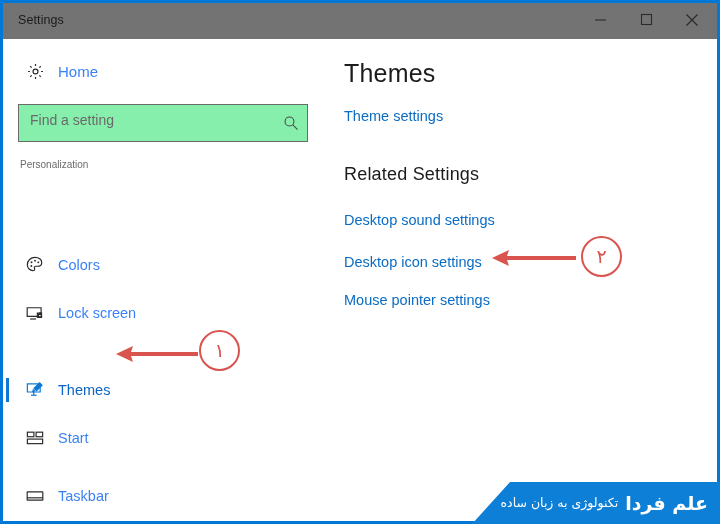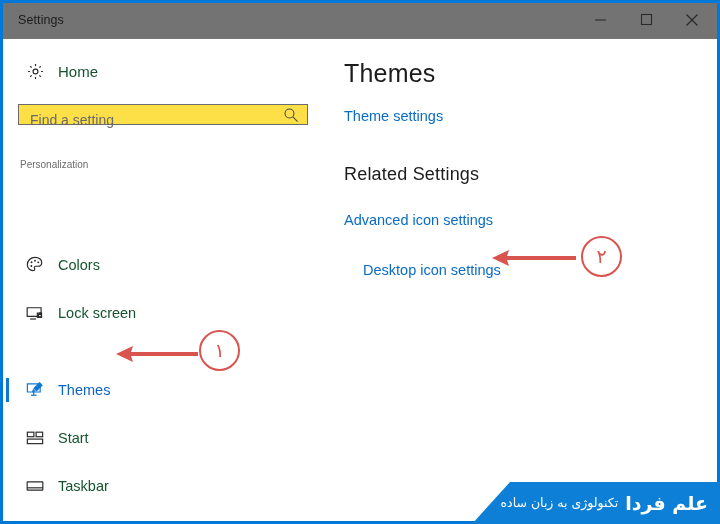--- a/index.html
+++ b/index.html
@@ -44,36 +44,36 @@
     display:flex;align-items:center;
   }
   .nav-ico{
     position:absolute;left:18px;top:50%;transform:translateY(-50%);
     width:22px;height:22px;display:flex;align-items:center;justify-content:center;
     color:#2a2a2a;
   }
   .nav-ico svg{display:block;}
   .nav-lbl{
     position:absolute;left:52px;top:50%;transform:translateY(-50%);
-    font-size:14.5px;color:#14532d;white-space:nowrap;
+    font-size:14.5px;color:#3b82f6;white-space:nowrap;
   }
   .nav-row.selected .nav-lbl{color:#0c63c6;}
   .nav-row.selected .nav-ico{color:#0c78d4;}
   .sel-bar{
     position:absolute;left:0px;top:8px;width:3px;height:24px;
     background:#0c78d4;
   }
 
   #home-row{top:12px;}
   #home-row .nav-lbl{font-size:15px;}
 
   #searchbox{
-    position:absolute;left:12px;top:65px;width:290px;height:21px;
+    position:absolute;left:12px;top:65px;width:290px;height:38px;
     box-sizing:border-box;
-    border:1px solid #6b6b6b;background:#fde047;
+    border:1px solid #6b6b6b;background:#86efac;
   }
   #search-input{
     position:absolute;left:11px;top:0;height:30px;line-height:30px;
     font-size:14px;color:#6a6a6a;
     font-family:"Liberation Sans","DejaVu Sans",sans-serif;
     border:0;outline:0;background:transparent;width:240px;padding:0;
   }
   #search-input::placeholder{color:#6a6a6a;opacity:1;}
   #search-icon{
     position:absolute;right:8px;top:50%;transform:translateY(-50%);
@@ -98,21 +98,21 @@
     position:absolute;left:16px;
     font-size:14.5px;color:#0a6cc4;white-space:nowrap;
     text-decoration:none;
   }
   #link-theme-settings{top:69px;}
   #related-title{
     position:absolute;left:16px;top:125px;
     font-size:18px;font-weight:400;color:#1c1c1c;letter-spacing:.2px;
   }
   #link-advanced-sound{top:173px;}
-  #link-desktop-icon{top:223px;margin-left:19px;}
+  #link-desktop-icon{top:215px;}
   #link-mouse-pointer{top:253px;}
 
   
   .anno-arrow{position:absolute;}
   .anno-circle{
     position:absolute;width:41px;height:41px;box-sizing:border-box;
     border:2.2px solid #d9534f;border-radius:50%;
     display:flex;align-items:center;justify-content:center;
     color:#d9534f;font-size:19px;line-height:1;
     font-family:"DejaVu Sans",sans-serif;
@@ -244,41 +244,42 @@
       <span class="nav-ico">
         <svg width="20" height="20" viewBox="0 0 22 22" fill="none" stroke="currentColor" stroke-width="1.3">
           <rect x="2.6" y="4.6" width="7.2" height="5.0"></rect>
           <rect x="12.2" y="4.6" width="7.2" height="5.0"></rect>
           <rect x="2.6" y="12.2" width="16.8" height="5.0"></rect>
         </svg>
       </span>
       <span class="nav-lbl">Start</span>
     </div>
 
-    <div class="nav-row" style="top:427px;">
+    <div class="nav-row" style="top:437px;">
       <span class="nav-ico">
         <svg width="20" height="20" viewBox="0 0 22 22" fill="none" stroke="currentColor" stroke-width="1.3">
           <rect x="2.4" y="6.4" width="17.2" height="9.2" rx="0.4"></rect>
           <line x1="2.4" y1="13.0" x2="19.6" y2="13.0"></line>
         </svg>
       </span>
       <span class="nav-lbl">Taskbar</span>
     </div>
 
   </div>
 
   <div id="content">
     <div id="page-title">Themes</div>
 
     <a class="link" id="link-theme-settings" href="#">Theme settings</a>
 
     <div id="related-title">Related Settings</div>
 
-    <a class="link" id="link-advanced-sound" href="#">Advanced icon settings</a>
+    <a class="link" id="link-advanced-sound" href="#">Desktop sound settings</a>
     <a class="link" id="link-desktop-icon" href="#">Desktop icon settings</a>
+    <a class="link" id="link-mouse-pointer" href="#">Mouse pointer settings</a>
   </div>
 
   <div class="anno-arrow" id="anno1-arrow">
     <svg width="82" height="20" viewBox="0 0 82 20">
       <polygon points="0,10 17,2 15,8 82,8 82,12 15,12 17,18" fill="#d9534f"></polygon>
     </svg>
   </div>
   <div class="anno-circle" id="anno1-circle">
     <span>۱</span>
   </div>

